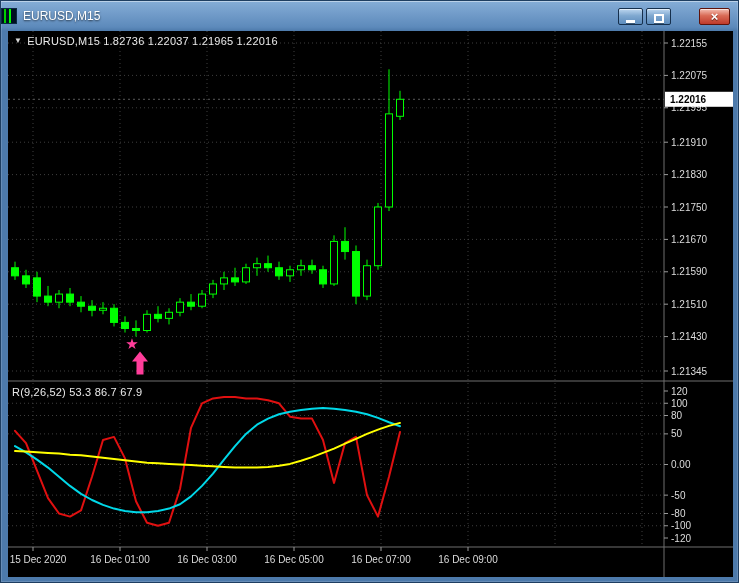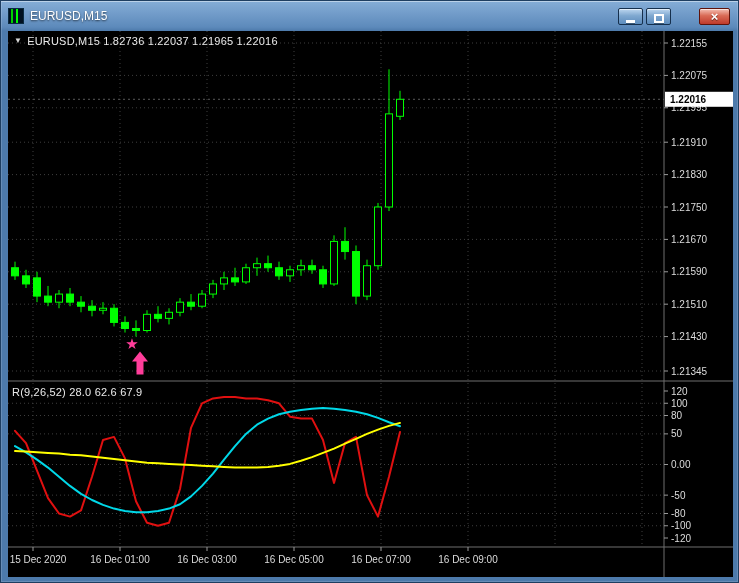--- a/index.html
+++ b/index.html
@@ -4,21 +4,21 @@
 <style>
   html,body{margin:0;padding:0}
   body{
     width:739px;height:583px;position:relative;overflow:hidden;
     font-family:"Liberation Sans",sans-serif;background:#4f7cab;
   }
   .window{position:absolute;inset:0;border:1px solid #1e3e61;
     background:linear-gradient(180deg,#85add7 0,#5d8abb 26px,#4d7aab 30px,#4d7aab 100%);
     box-shadow:inset 0 1px 0 rgba(255,255,255,.35), inset 0 0 0 1px rgba(255,255,255,.15);}
   .titlebar{position:absolute;top:0;left:0;right:0;height:30px;display:flex;align-items:center;
-    padding-left:7px;color:#fff;font-size:12px;text-shadow:0 1px 2px rgba(0,0,0,.65);}
+    color:#fff;font-size:12px;text-shadow:0 1px 2px rgba(0,0,0,.65);}
   .app-icon{width:14px;height:14px;margin-right:6px;background:#001020;border:1px solid #0a2a40;
     background-image:linear-gradient(90deg,transparent 2px,#00d000 2px,#00d000 4px,transparent 4px,transparent 7px,#00ff00 7px,#00ff00 9px,transparent 9px);}
   .win-btn{position:absolute;top:7px;height:17px;border-radius:2px;border:1px solid #16304d;cursor:default;
     background:linear-gradient(#bdd7f0,#7fa8d0 45%,#5d8cbd);box-shadow:inset 0 1px 0 rgba(255,255,255,.6);padding:0;}
   .btn-min{right:95px;width:25px}
   .btn-max{right:67px;width:25px}
   .btn-close{right:8px;width:31px;background:linear-gradient(#f4c0b4,#d96a55 45%,#bf3a2b);border-color:#5f130b;
     color:#fff;font-size:13px;font-weight:bold;line-height:15px;text-align:center;text-shadow:0 1px 1px rgba(0,0,0,.5);}
   .glyph-min{display:block;margin:9px auto 0;width:9px;height:3px;background:#fff;box-shadow:0 1px 0 rgba(0,0,0,.35);}
   .glyph-max{display:block;margin:3px auto 0;width:10px;height:9px;border:2px solid #fff;box-sizing:border-box;box-shadow:0 1px 0 rgba(0,0,0,.35);}
@@ -214,15 +214,15 @@
         <text x="373" y="532" fill="#dcdcdc" font-size="10" text-anchor="middle">16 Dec 07:00</text>
         <line x1="460" y1="516" x2="460" y2="520" stroke="#9a9a9a"></line>
         <text x="460" y="532" fill="#dcdcdc" font-size="10" text-anchor="middle">16 Dec 09:00</text>
         <text x="124" y="317.58149999999915" fill="#ff3d9a" font-size="15" text-anchor="middle">★</text>
         <polygon points="132,320.58149999999915 124,330.58149999999915 128.5,330.58149999999915 128.5,343.58149999999915 135.5,343.58149999999915 135.5,330.58149999999915 140,330.58149999999915" fill="#ff3d9a"></polygon>
       </svg>
     <div class="ohlc-header">
       <span class="marker">▼</span>
       <span>EURUSD,M15  1.82736 1.22037 1.21965 1.22016</span>
     </div>
-    <div class="ind-label">R(9,26,52) 28.0 62.6 67.9</div>
+    <div class="ind-label">R(9,26,52) 53.3 86.7 67.9</div>
   </div>
 </div>
 
 </body></html>

